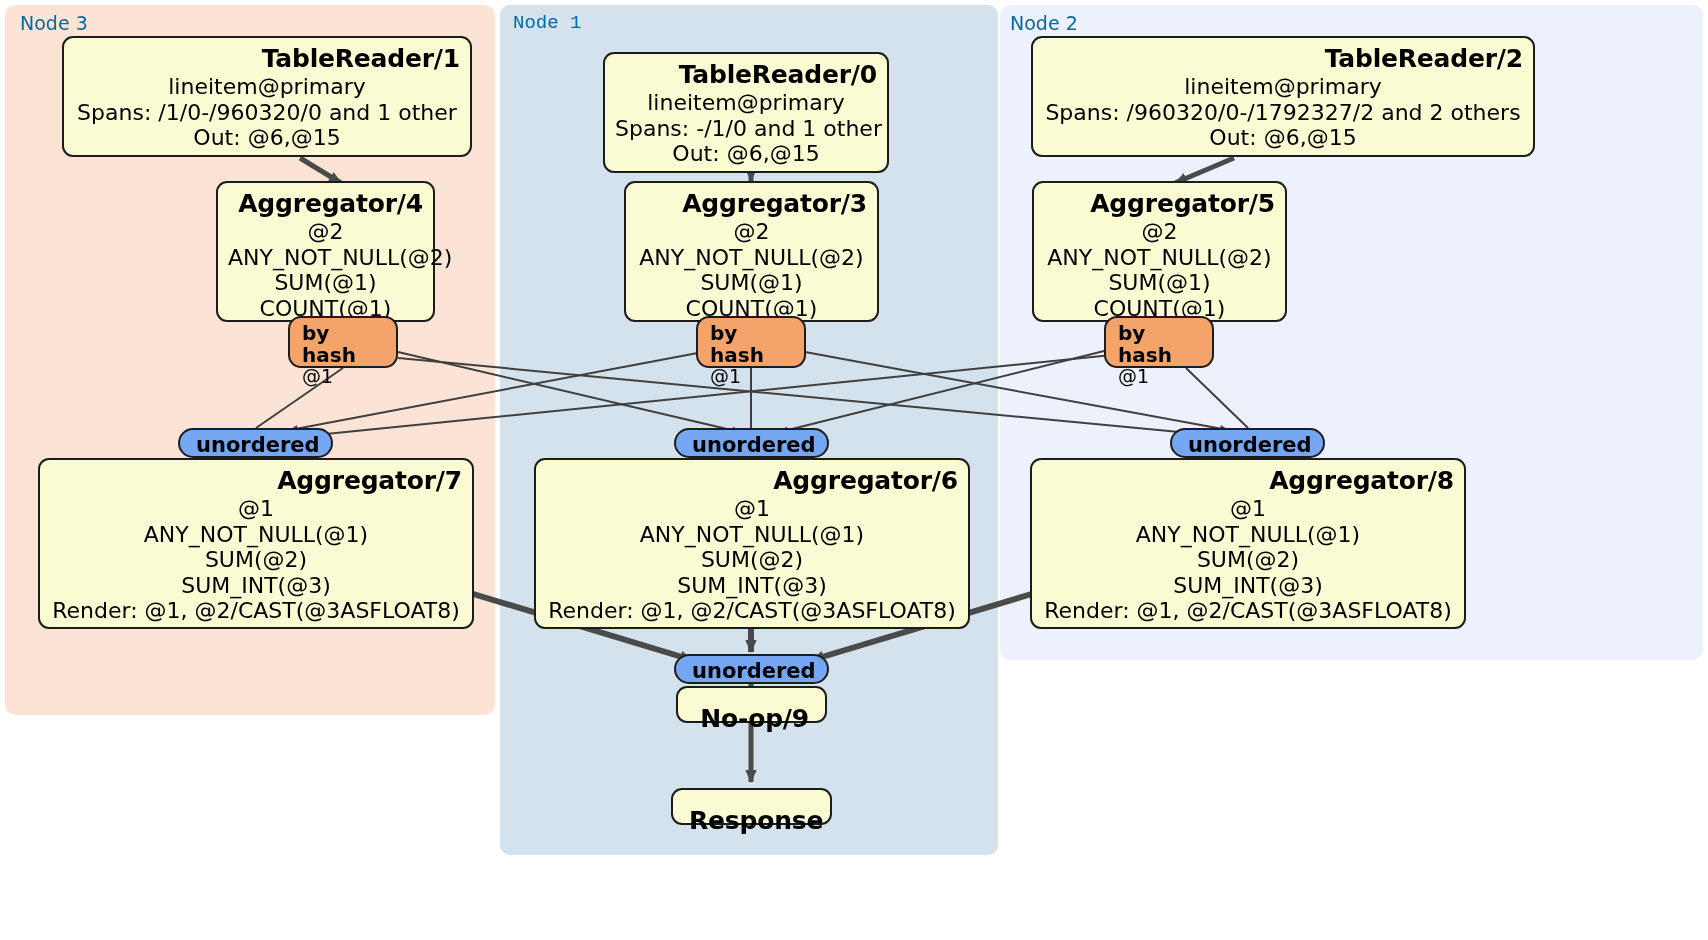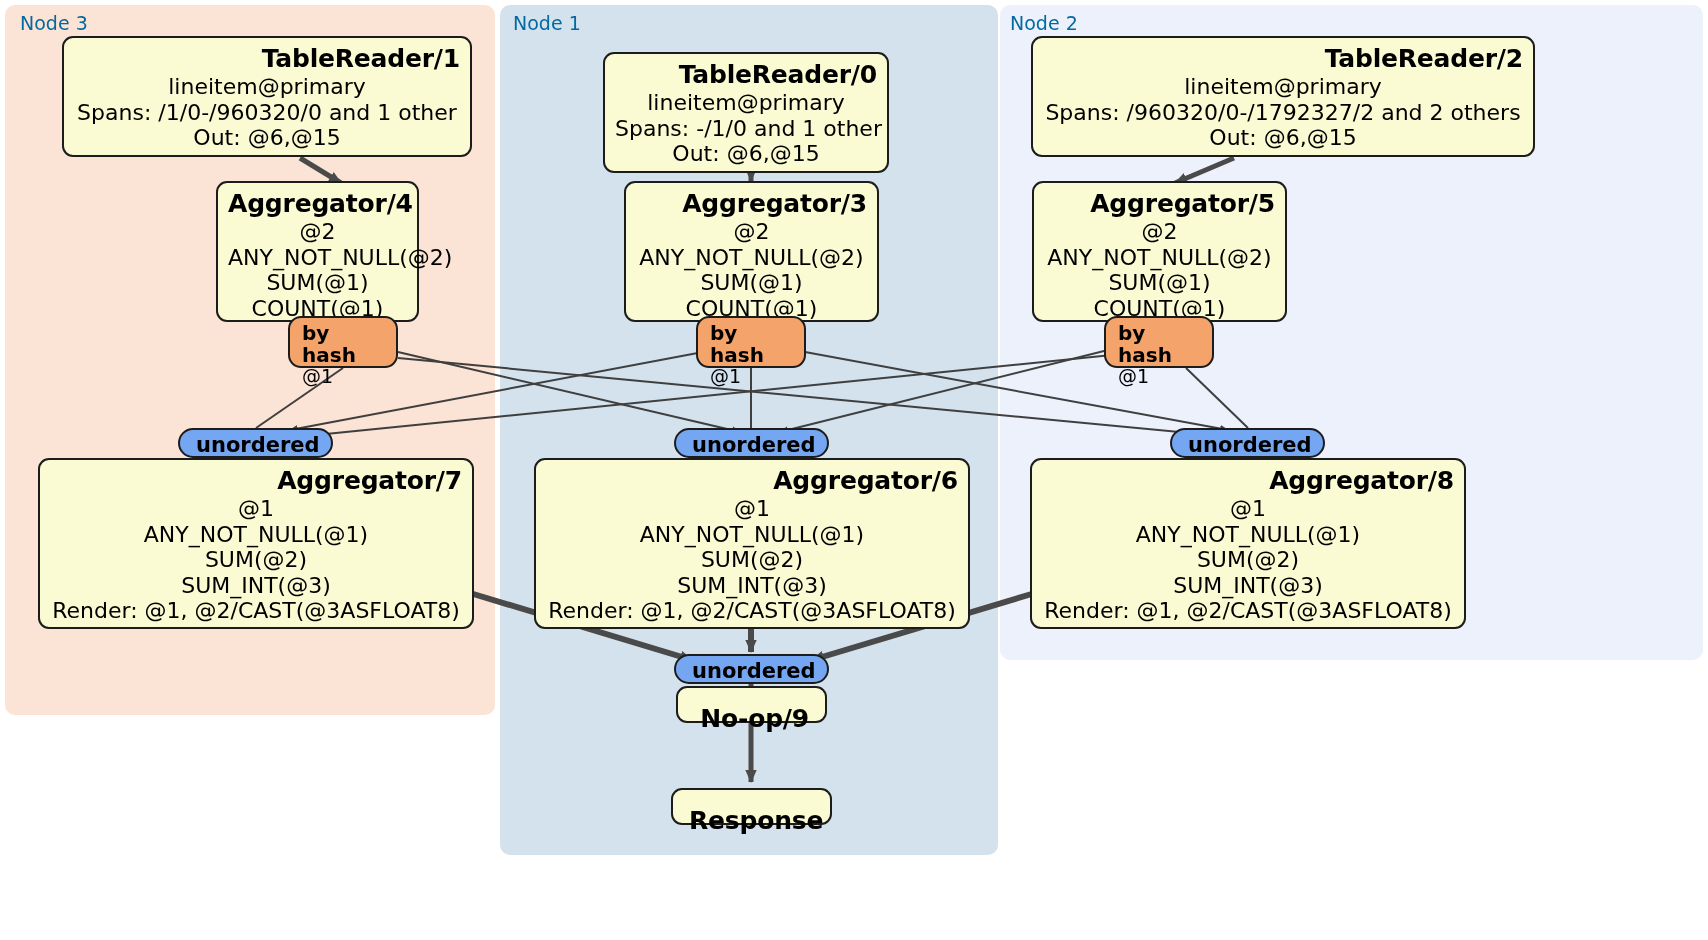--- a/index.html
+++ b/index.html
@@ -110,21 +110,21 @@
 </head>
 <body>
 
 <div id="canvas">
 
   <div class="node-panel" style="left:5px; top:5px; width:490px; height:710px; background:#fbe3d5;"></div>
   <div class="node-panel" style="left:500px; top:5px; width:498px; height:850px; background:#d3e2ec;"></div>
   <div class="node-panel" style="left:1000px; top:5px; width:703px; height:655px; background:#ecf1fb;"></div>
 
   <div class="node-panel-label" style="left:20px; top:12px;">Node 3</div>
-  <div class="node-panel-label" style="left:513px; top:12px;">Node 1</div>
+  <div class="node-panel-label" style="left:513px; top:12px;font-family:Liberation Mono, monospace;">Node 1</div>
   <div class="node-panel-label" style="left:1010px; top:12px;">Node 2</div>
 
   <svg class="edges" viewBox="0 0 1708 940" xmlns="http://www.w3.org/2000/svg">
     <defs>
       <marker id="arrowThin" markerWidth="9" markerHeight="9" refX="8" refY="4.5" orient="auto" markerUnits="userSpaceOnUse">
         <path d="M0,0.8 L9,4.5 L0,8.2 z" fill="#3f3f3f"></path>
       </marker>
       <marker id="arrowThick" markerWidth="14" markerHeight="13" refX="12" refY="6.5" orient="auto" markerUnits="userSpaceOnUse">
         <path d="M0,0.8 L13,6.5 L0,12.2 z" fill="#4a4a4a"></path>
       </marker>
@@ -173,21 +173,21 @@
     <span class="proc-line">Out: @6,@15</span>
   </div>
 
   <div class="proc-box" style="left:1031px; top:36px; width:504px; height:121px;">
     <span class="proc-title">TableReader/2</span>
     <span class="proc-line">lineitem@primary</span>
     <span class="proc-line">Spans: /960320/0-/1792327/2 and 2 others</span>
     <span class="proc-line">Out: @6,@15</span>
   </div>
 
-  <div class="proc-box" style="left:216px; top:181px; width:203px; height:141px;">
+  <div class="proc-box" style="left:216px; top:181px; width:219px; height:141px;">
     <span class="proc-title">Aggregator/4</span>
     <span class="proc-line">@2</span>
     <span class="proc-line">ANY_NOT_NULL(@2)</span>
     <span class="proc-line">SUM(@1)</span>
     <span class="proc-line">COUNT(@1)</span>
   </div>
 
   <div class="proc-box" style="left:624px; top:181px; width:255px; height:141px;">
     <span class="proc-title">Aggregator/3</span>
     <span class="proc-line">@2</span>

